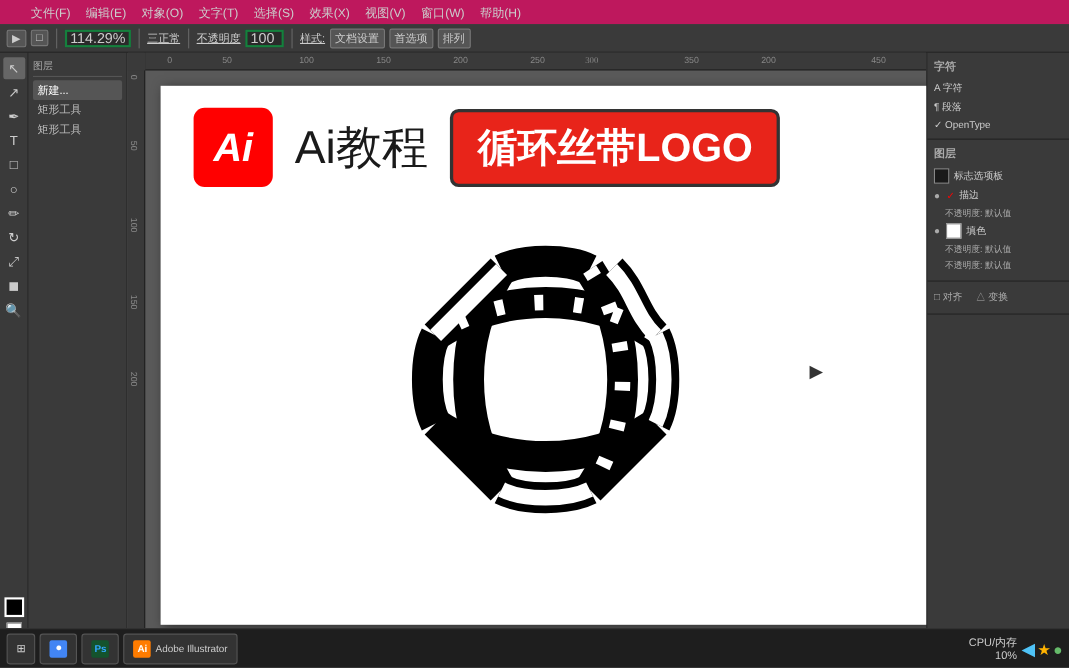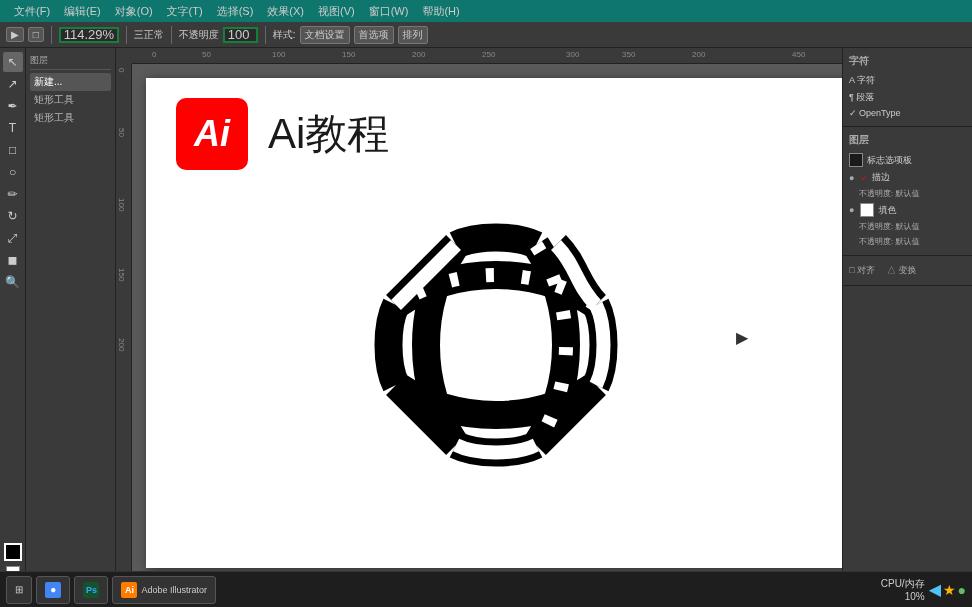--- a/index.html
+++ b/index.html
@@ -9,24 +9,24 @@
       overflow: hidden;
       background: #4a4a4a;
       font-family: 'Microsoft YaHei', 'SimHei', Arial, sans-serif;
       position: relative;
     }
 
     
     .menu-bar {
       width: 100%;
       height: 22px;
-      background: #0f766e;
-      display: flex;
-      align-items: center;
-      padding: 0 8px;
+      background: #be185d;
+      display: flex;
+      align-items: center;
+      padding: 0 22px;
       gap: 2px;
     }
     .menu-item {
       color: #ccc;
       font-size: 11px;
       padding: 2px 6px;
       cursor: pointer;
       white-space: nowrap;
     }
 
@@ -52,20 +52,21 @@
     }
     .toolbar-sep {
       width: 1px;
       height: 18px;
       background: #666;
       margin: 0 3px;
     }
     .toolbar-label {
       color: #ccc;
       font-size: 10px;
+      text-decoration: underline;
     }
     .toolbar-input {
       width: 60px;
       height: 16px;
       background: #2a2a2a;
       border: 2px solid #15803d;
       color: #ccc;
       font-size: 13px;
       padding: 0 3px;
     }
@@ -382,21 +383,21 @@
   <div class="canvas-area">
     <div class="ruler-corner"></div>
     <div class="ruler-h">
       <div style="display:flex;height:100%;align-items:flex-end;padding-left:0;overflow:hidden;">
         <span style="font-size:8px;color:#888;position:absolute;left:20px;top:2px;">0</span>
         <span style="font-size:8px;color:#888;position:absolute;left:70px;top:2px;">50</span>
         <span style="font-size:8px;color:#888;position:absolute;left:140px;top:2px;">100</span>
         <span style="font-size:8px;color:#888;position:absolute;left:210px;top:2px;">150</span>
         <span style="font-size:8px;color:#888;position:absolute;left:280px;top:2px;">200</span>
         <span style="font-size:8px;color:#888;position:absolute;left:350px;top:2px;">250</span>
-        <span style="font-size:8px;color:#888;position:absolute;left:434px;top:2px;">300</span>
+        <span style="font-size:8px;color:#888;position:absolute;left:400px;top:2px;font-family:Liberation Serif, serif;">300</span>
         <span style="font-size:8px;color:#888;position:absolute;left:490px;top:2px;">350</span>
         <span style="font-size:8px;color:#888;position:absolute;left:560px;top:2px;">200</span>
         <span style="font-size:8px;color:#888;position:absolute;left:660px;top:2px;">450</span>
       </div>
     </div>
     <div class="ruler-v">
       <span style="font-size:8px;color:#888;position:absolute;top:20px;left:1px;writing-mode:vertical-rl;">0</span>
       <span style="font-size:8px;color:#888;position:absolute;top:80px;left:1px;writing-mode:vertical-rl;">50</span>
       <span style="font-size:8px;color:#888;position:absolute;top:150px;left:1px;writing-mode:vertical-rl;">100</span>
       <span style="font-size:8px;color:#888;position:absolute;top:220px;left:1px;writing-mode:vertical-rl;">150</span>
@@ -406,20 +407,23 @@
     <div class="doc-canvas">
 
       <div class="canvas-header">
 
         <div class="ai-logo">
           <span>Ai</span>
         </div>
 
         <span class="ai-title">Ai教程</span>
 
+        <div class="red-badge">
+          <span>循环丝带LOGO</span>
+        </div>
       </div>
 
       <div class="logo-svg-container">
         <svg width="310" height="310" viewBox="-155 -155 310 310">
 
           <defs>
             <style>
               .ribbon-path { fill: none; stroke: black; stroke-width: 28; }
               .ribbon-path-white { fill: none; stroke: white; stroke-width: 14; }
             </style>

